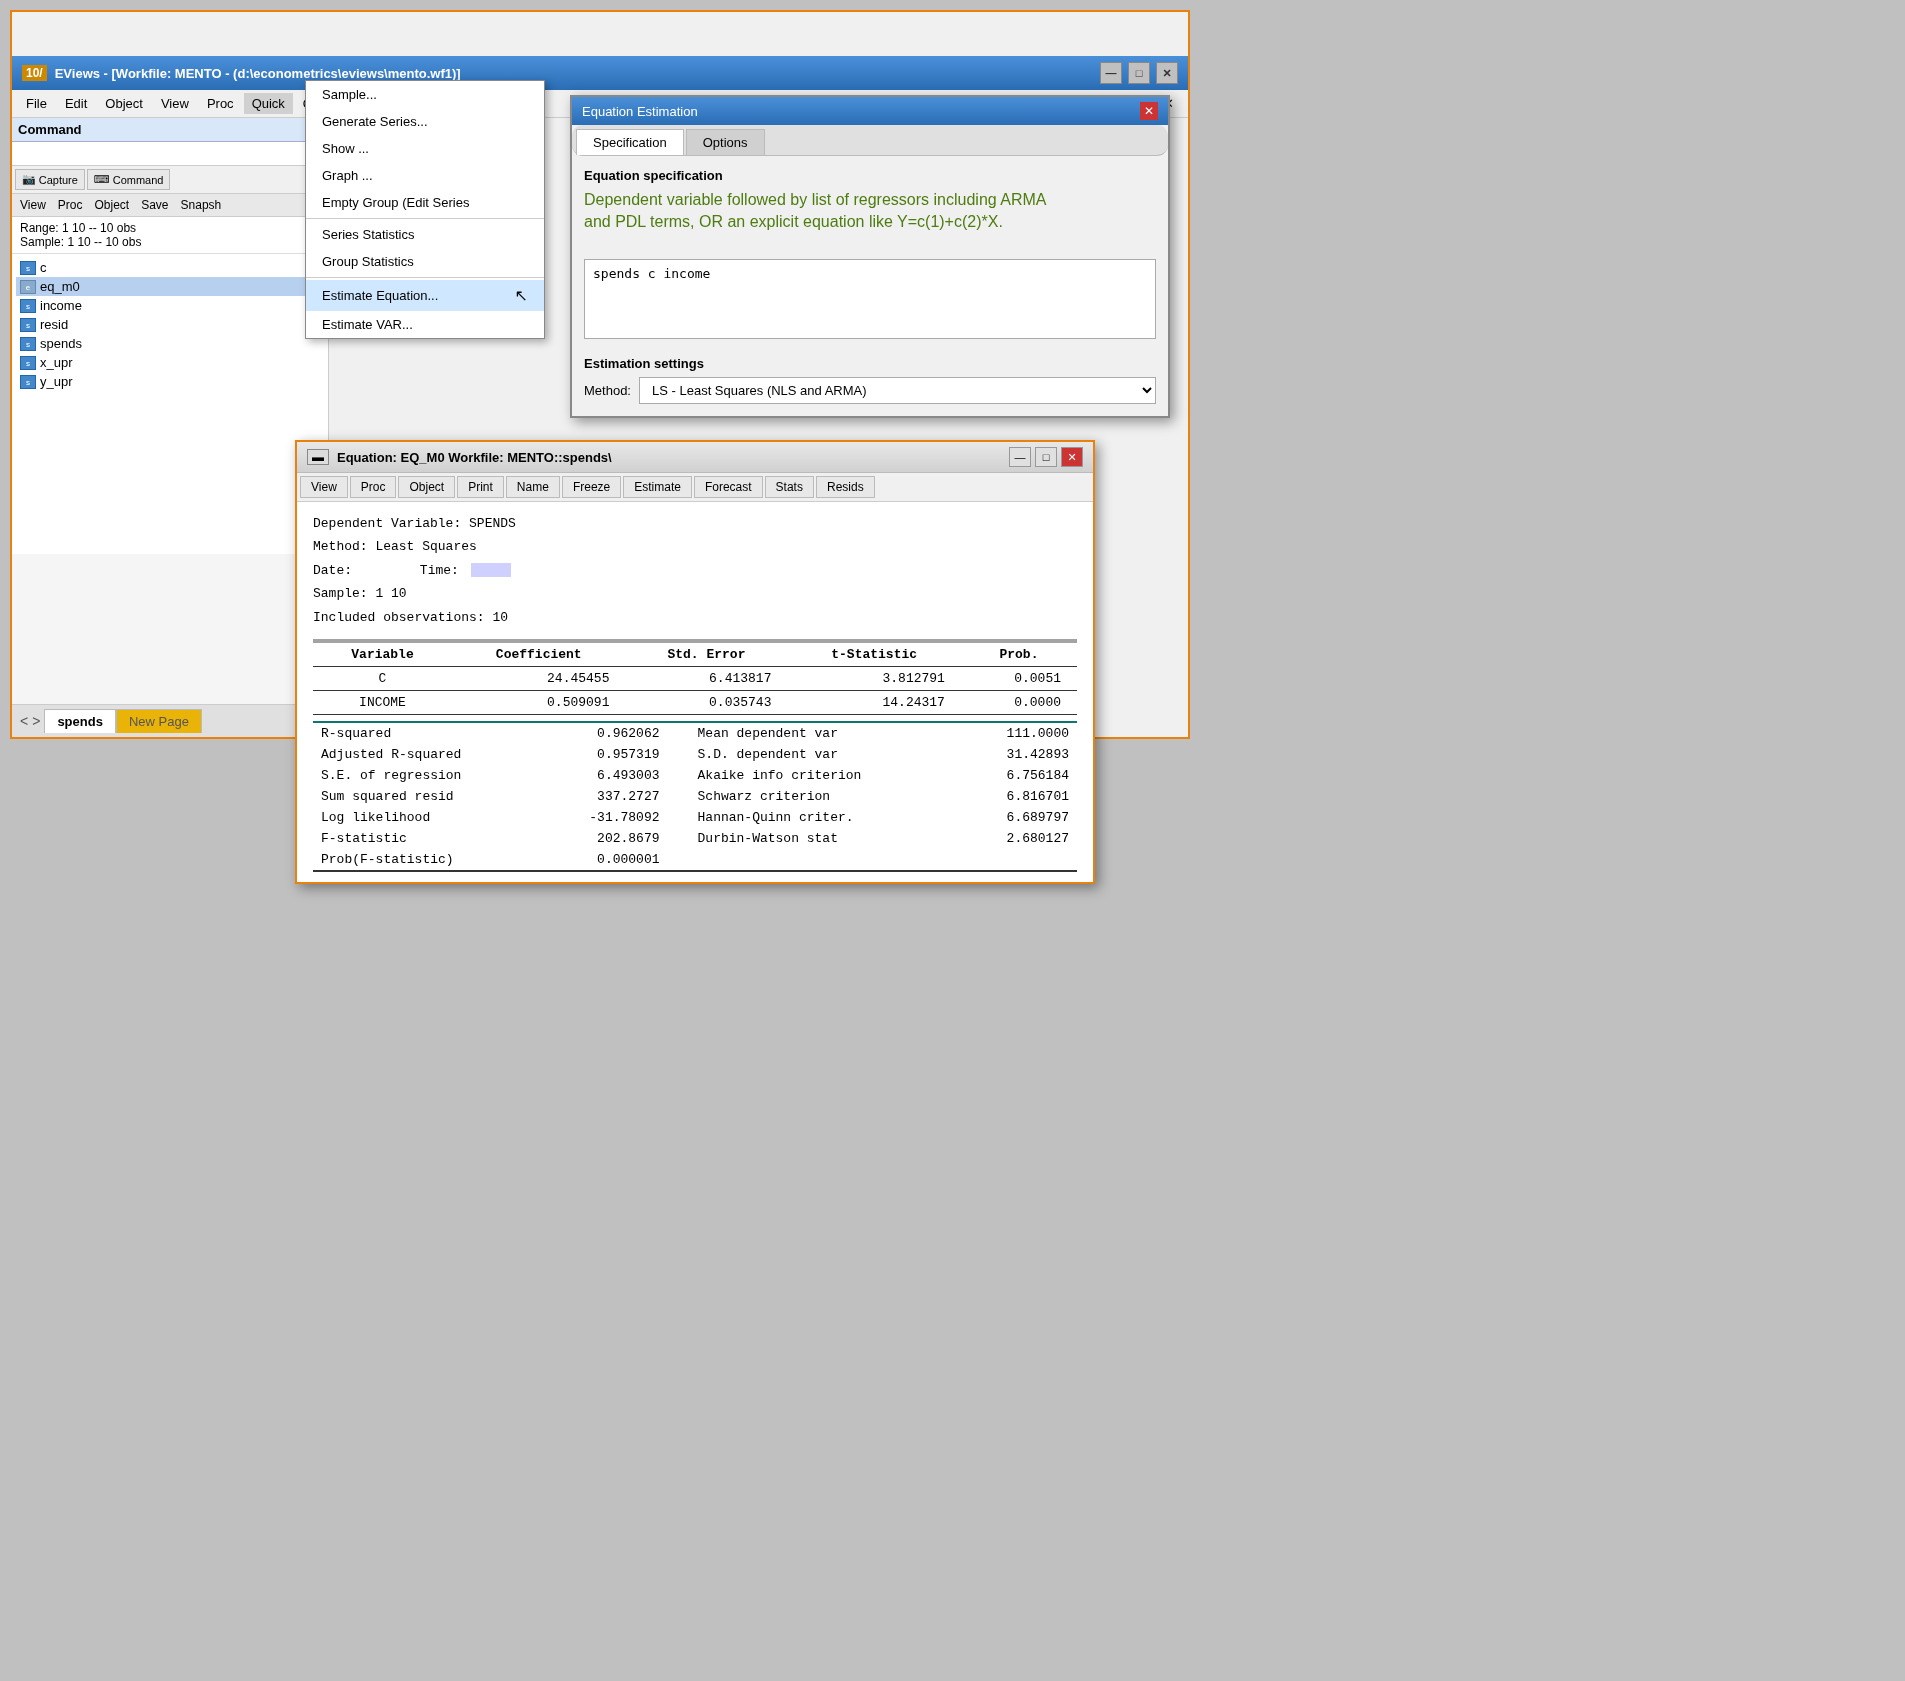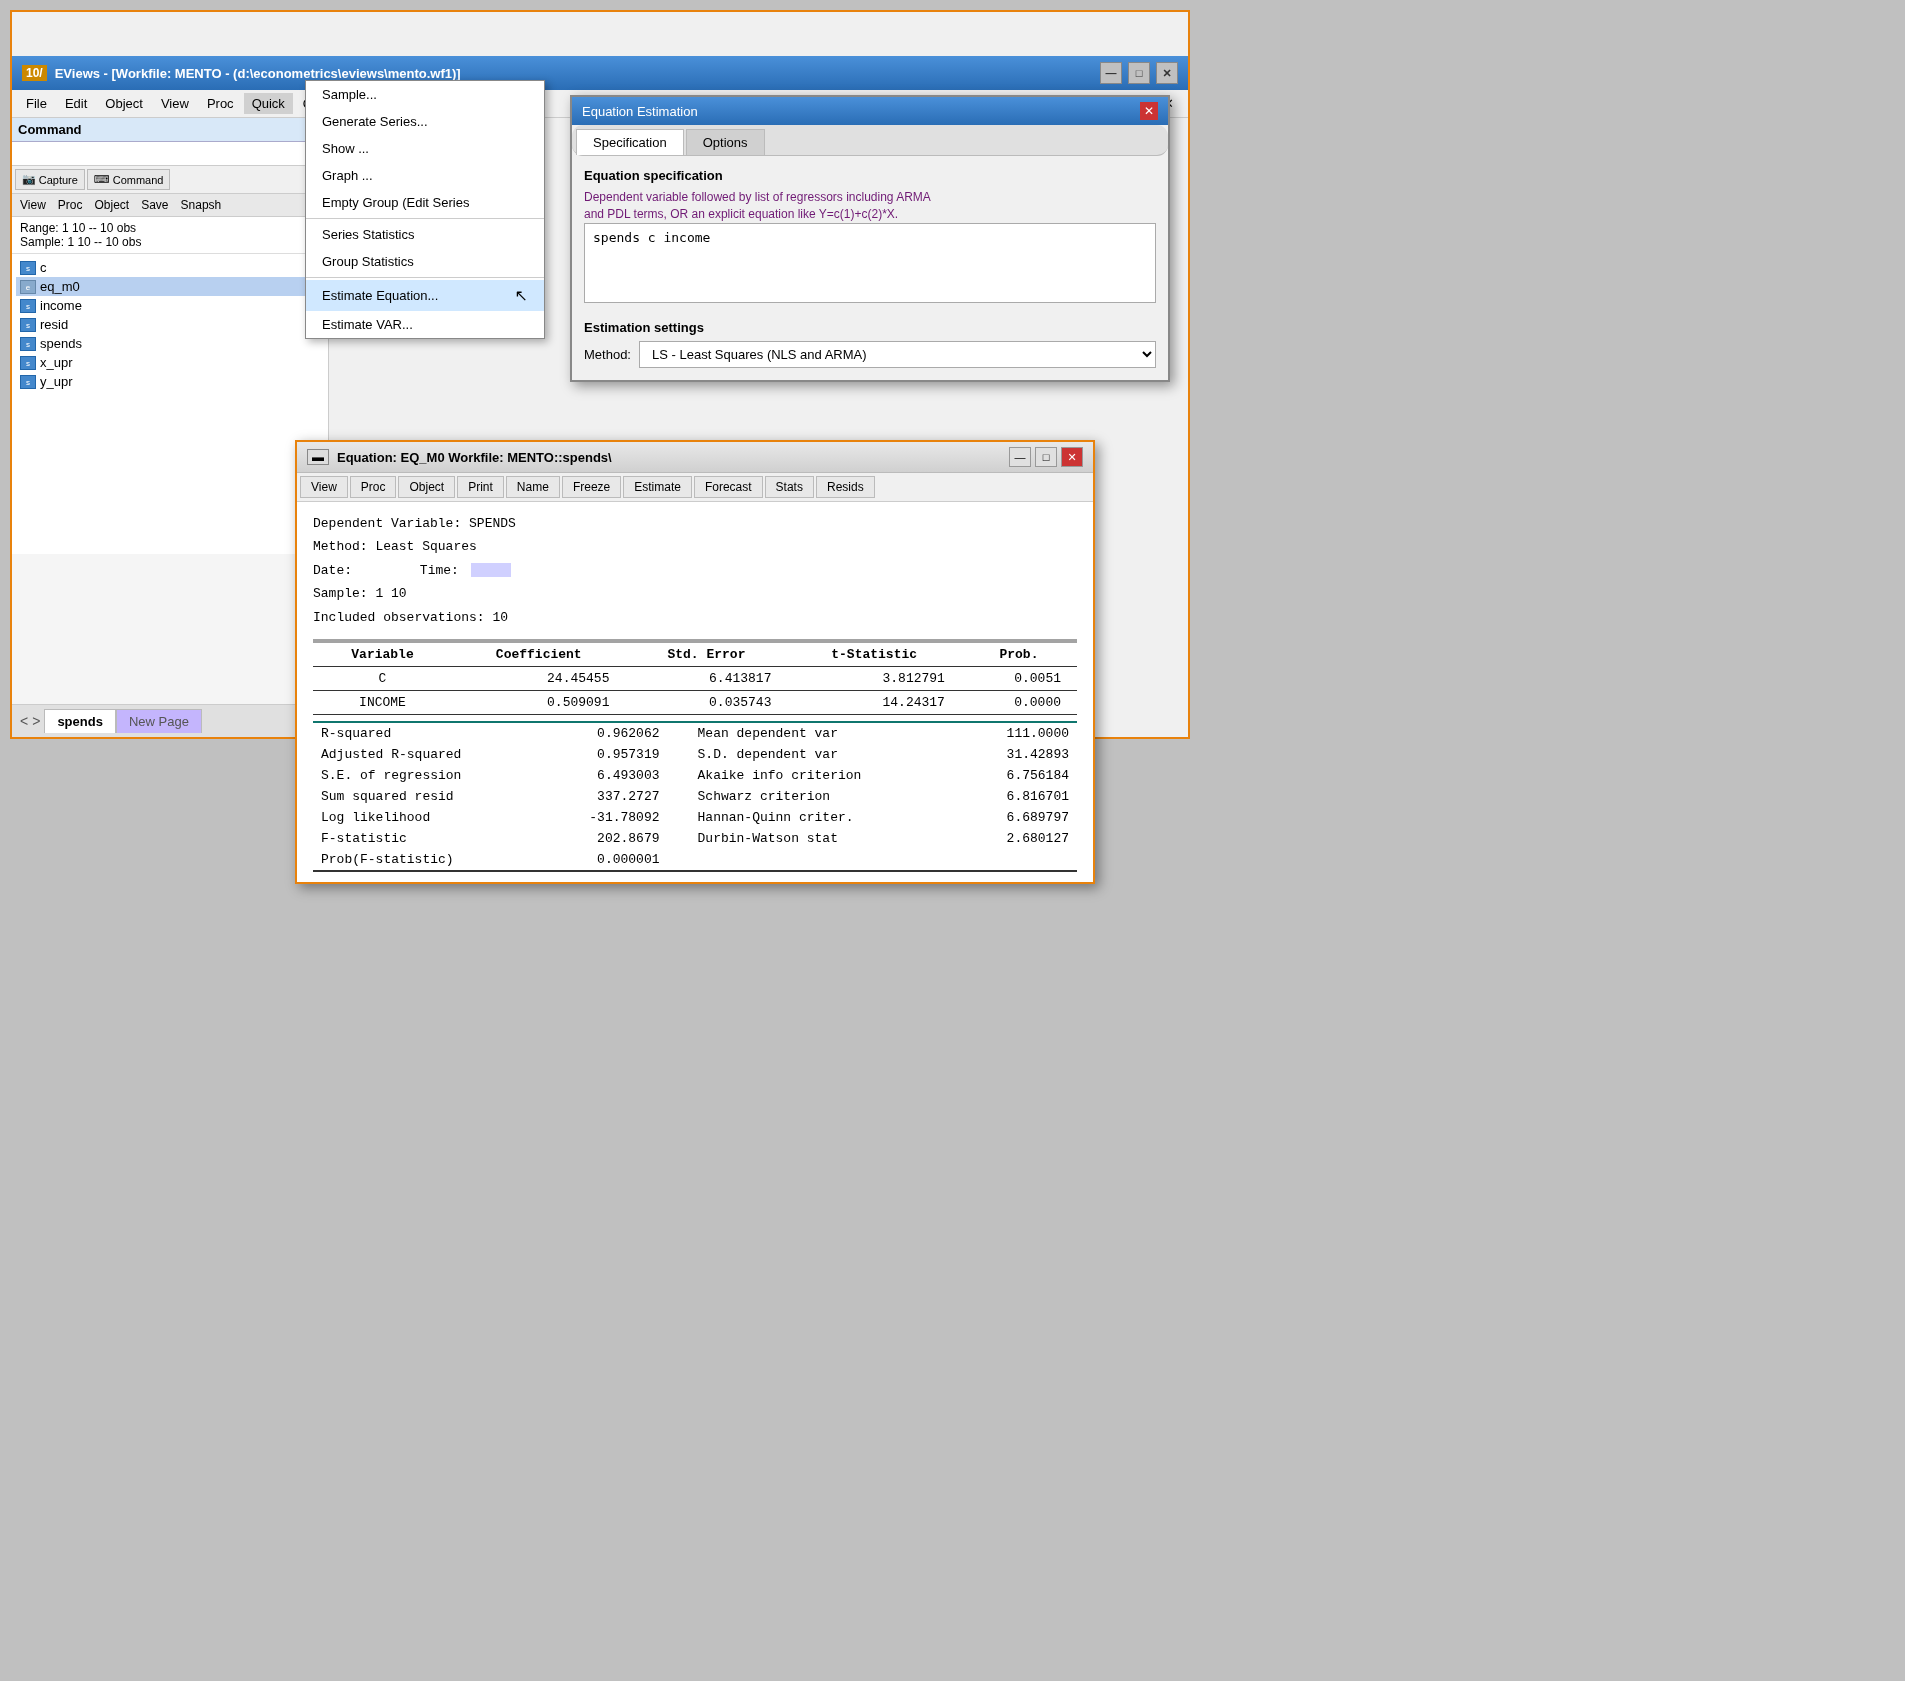--- a/index.html
+++ b/index.html
@@ -147,21 +147,21 @@
       border-bottom: none;
       cursor: pointer;
       font-size: 13px;
     }
     .wf-tab.active {
       background: white;
       font-weight: bold;
     }
     .wf-tab-new {
       padding: 4px 12px;
-      background: #c4b5fd;
+      background: #eab308;
       border: 1px solid #bbb;
       border-bottom: none;
       cursor: pointer;
       font-size: 13px;
       color: #555;
     }
     .tab-nav { display: flex; align-items: center; gap: 4px; padding: 4px; }
     .tab-nav-btn { cursor: pointer; font-size: 14px; color: #555; }
 
     
@@ -236,23 +236,23 @@
     }
     .dialog-body {
       padding: 12px;
     }
     .eq-section-label {
       font-size: 13px;
       font-weight: bold;
       margin-bottom: 6px;
     }
     .eq-hint {
-      font-size: 12px;
-      color: #701a75;
-      margin-bottom: 0;
+      font-size: 16px;
+      color: #4d7c0f;
+      margin-bottom: 25px;
       line-height: 1.4;
     }
     .eq-input {
       width: 100%;
       border: 1px solid #aaa;
       background: white;
       padding: 6px 8px;
       font-size: 13px;
       min-height: 80px;
       resize: none;

